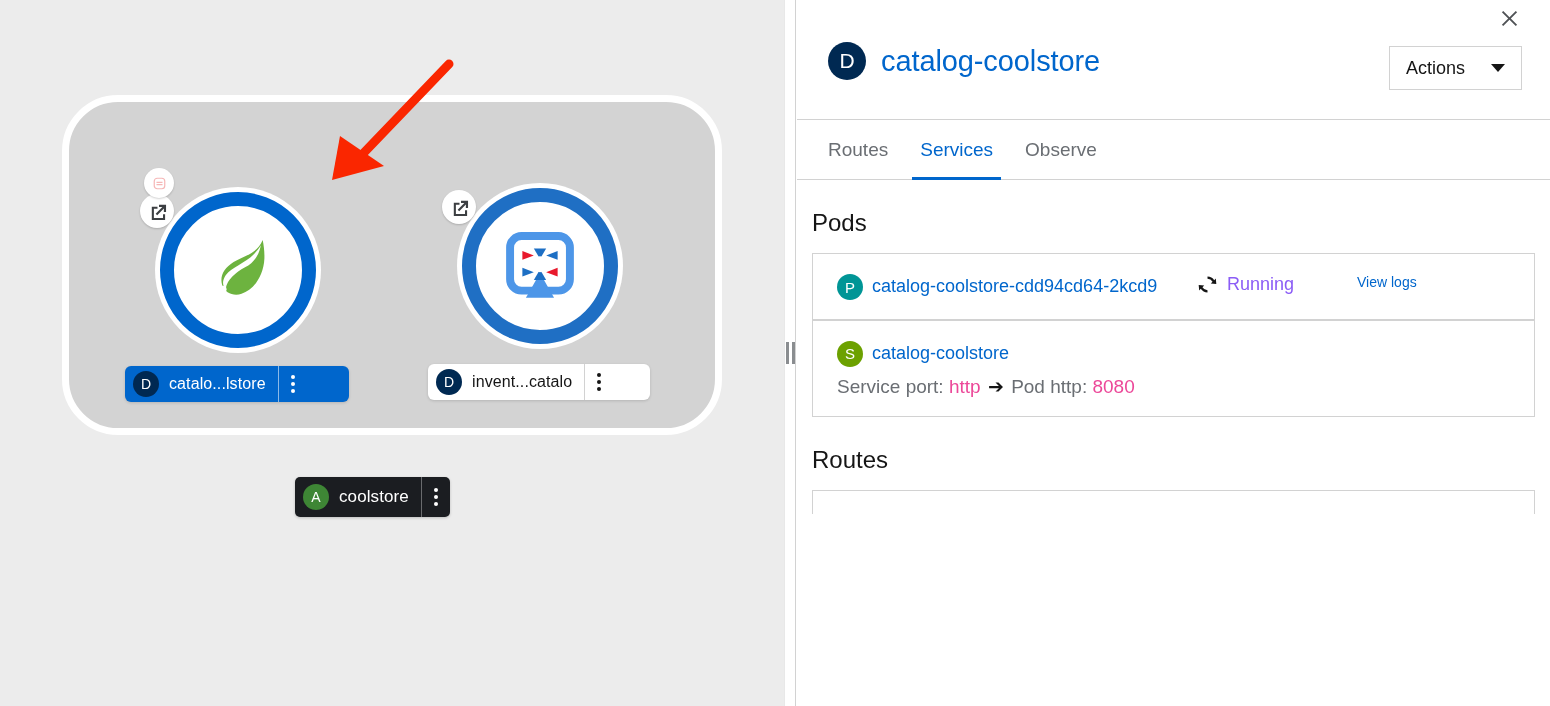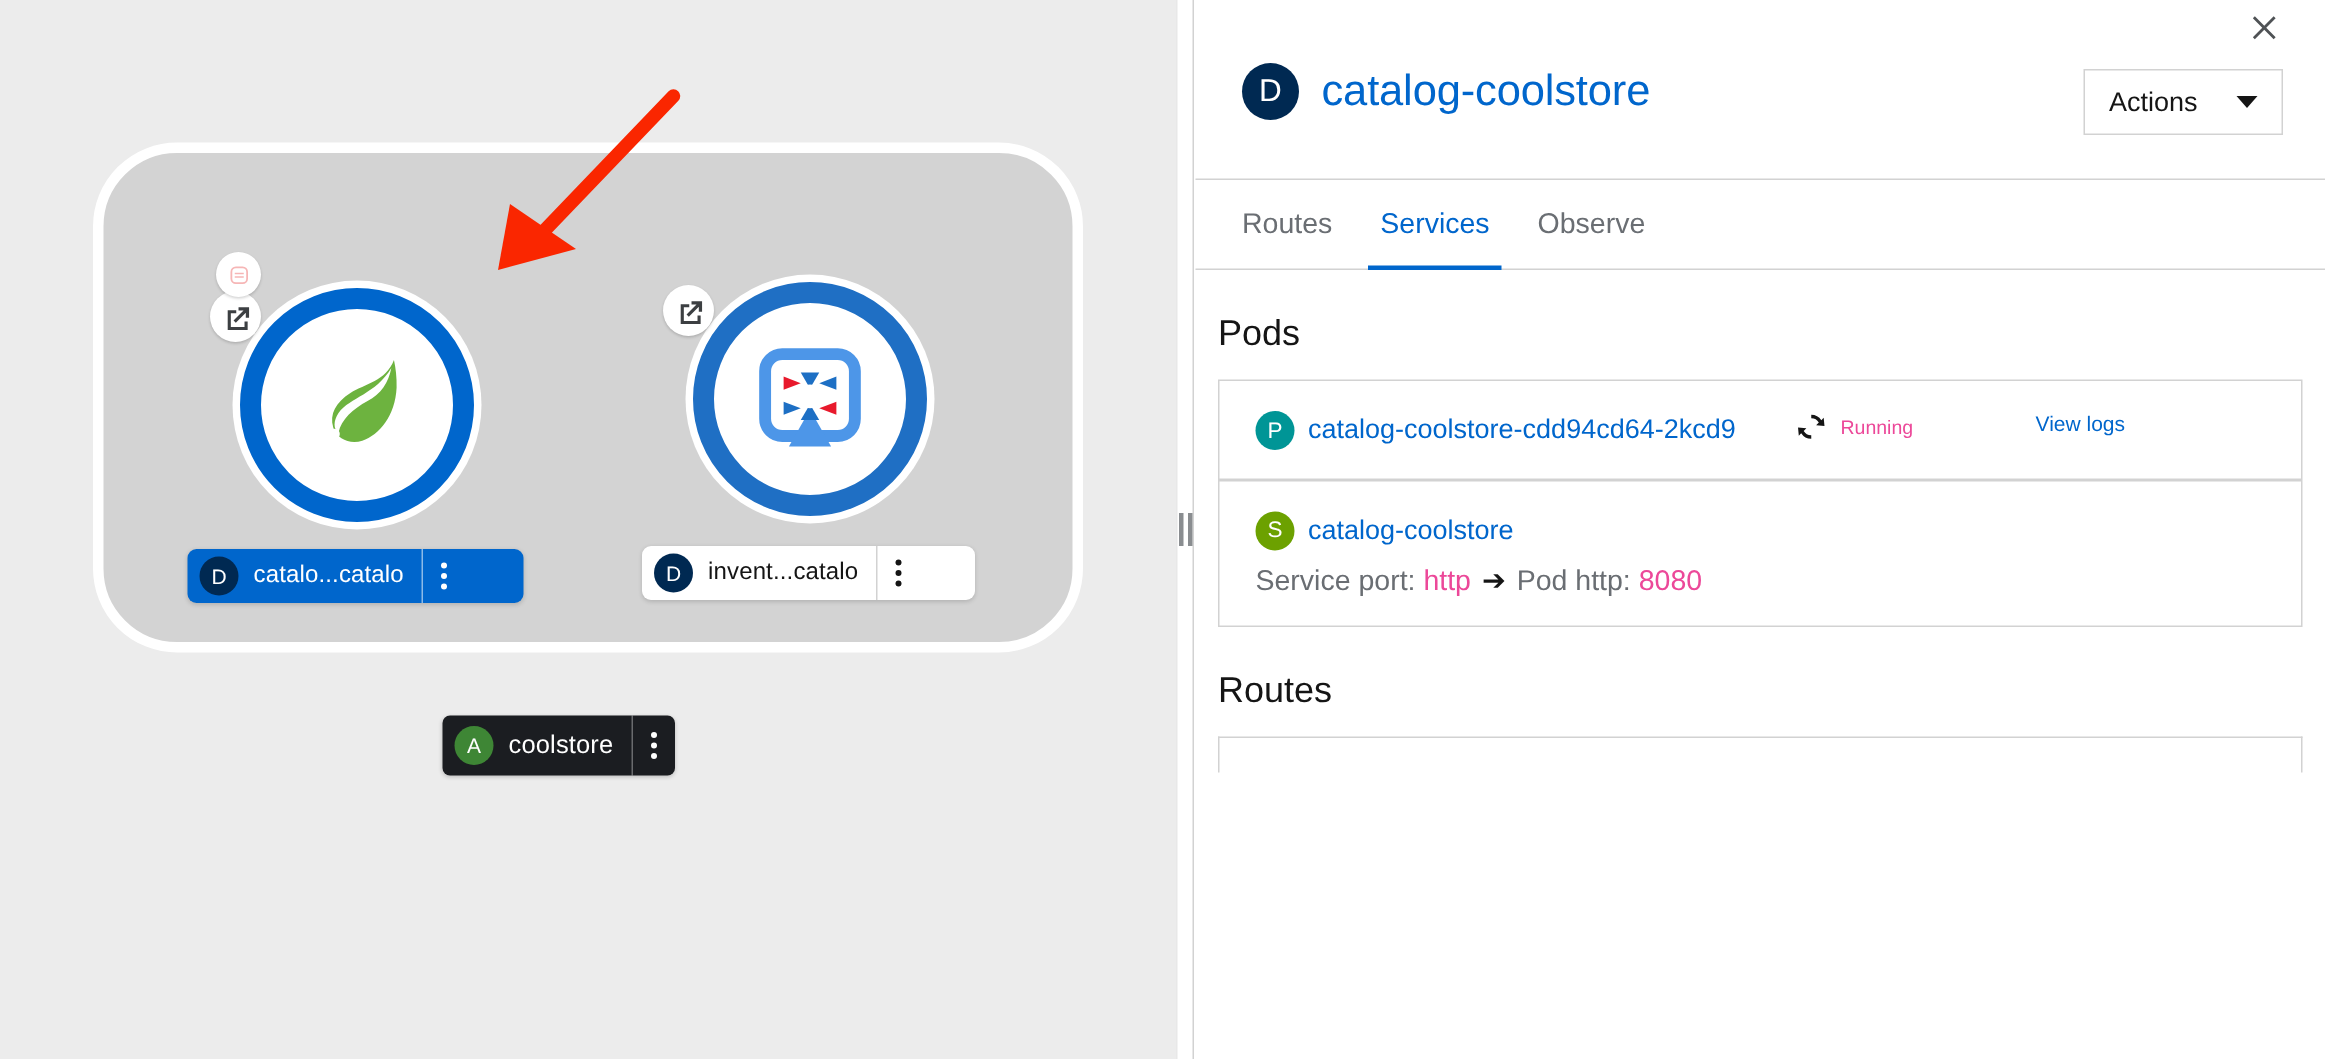--- a/index.html
+++ b/index.html
@@ -188,21 +188,21 @@
     width: 26px; height: 26px; border-radius: 50%;
     color: #ffffff; font-size: 15px; flex: 0 0 auto;
     display: flex; align-items: center; justify-content: center;
     margin-top: 2px;
   }
   .res-badge.pod { background: #009596; }
   .res-badge.svc { background: #6ca100; }
   .res-link { font-size: 18px; color: #0066cc; line-height: 1.6; cursor: pointer; }
   .res-status {
     flex: 0 0 160px; display: flex; align-items: center; gap: 9px;
-    font-size: 13px; color: #ec4899; padding-top: 2px; text-align: center;
+    font-size: 18px; color: #8b5cf6; padding-top: 2px; text-align: center;
   }
   .res-action { font-size: 14px; color: #0066cc; cursor: pointer; padding-top: 2px; }
   .svc-ports { font-size: 19px; color: #6a6e73; margin-top: 7px; }
   .svc-ports b { color: #ec4899; font-weight: 400; }
   .arrow-glyph { color: #151515; padding: 0 2px; }
   .routes-card-stub { border: 1px solid #d2d2d2; border-bottom: none; height: 24px; }
 </style>
 </head>
 <body>
 
@@ -228,21 +228,21 @@
       </div>
       <div class="decorator br" style="width:30px;height:30px;">
         <svg width="15" height="15" viewBox="0 0 20 20">
           <rect x="3" y="3" width="14" height="14" rx="4" fill="none" stroke="#f6b6b6" stroke-width="1.6"></rect>
           <path d="M6 8.5h8M6 11.5h8" stroke="#f6b6b6" stroke-width="1.4"></path>
         </svg>
       </div>
       <div class="node-label selected" style="left:-35px; top:174px; width:224px;">
         <div class="label-main">
           <span class="type-badge">D</span>
-          <span class="label-text">catalo...catalo</span>
+          <span class="label-text">catalo...lstore</span>
         </div>
         <div class="label-sep"></div>
         <div class="kebab">
             <i></i>
             <i></i>
             <i></i>
           </div>
       </div>
     </div>
 

